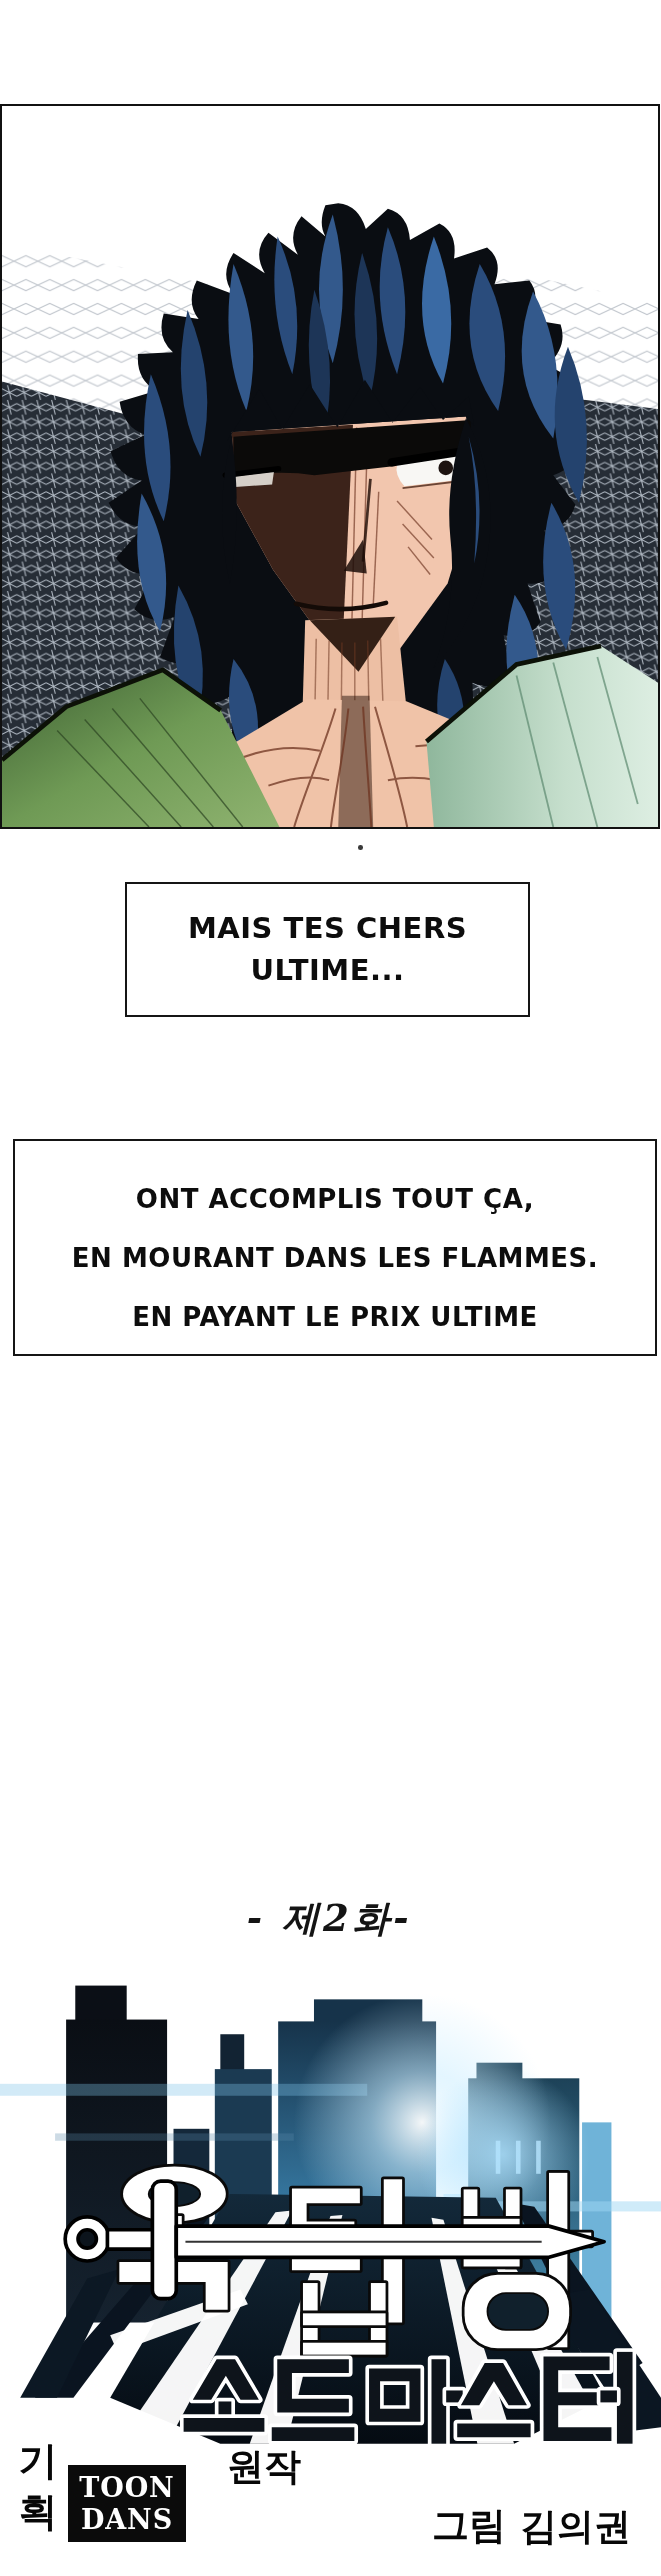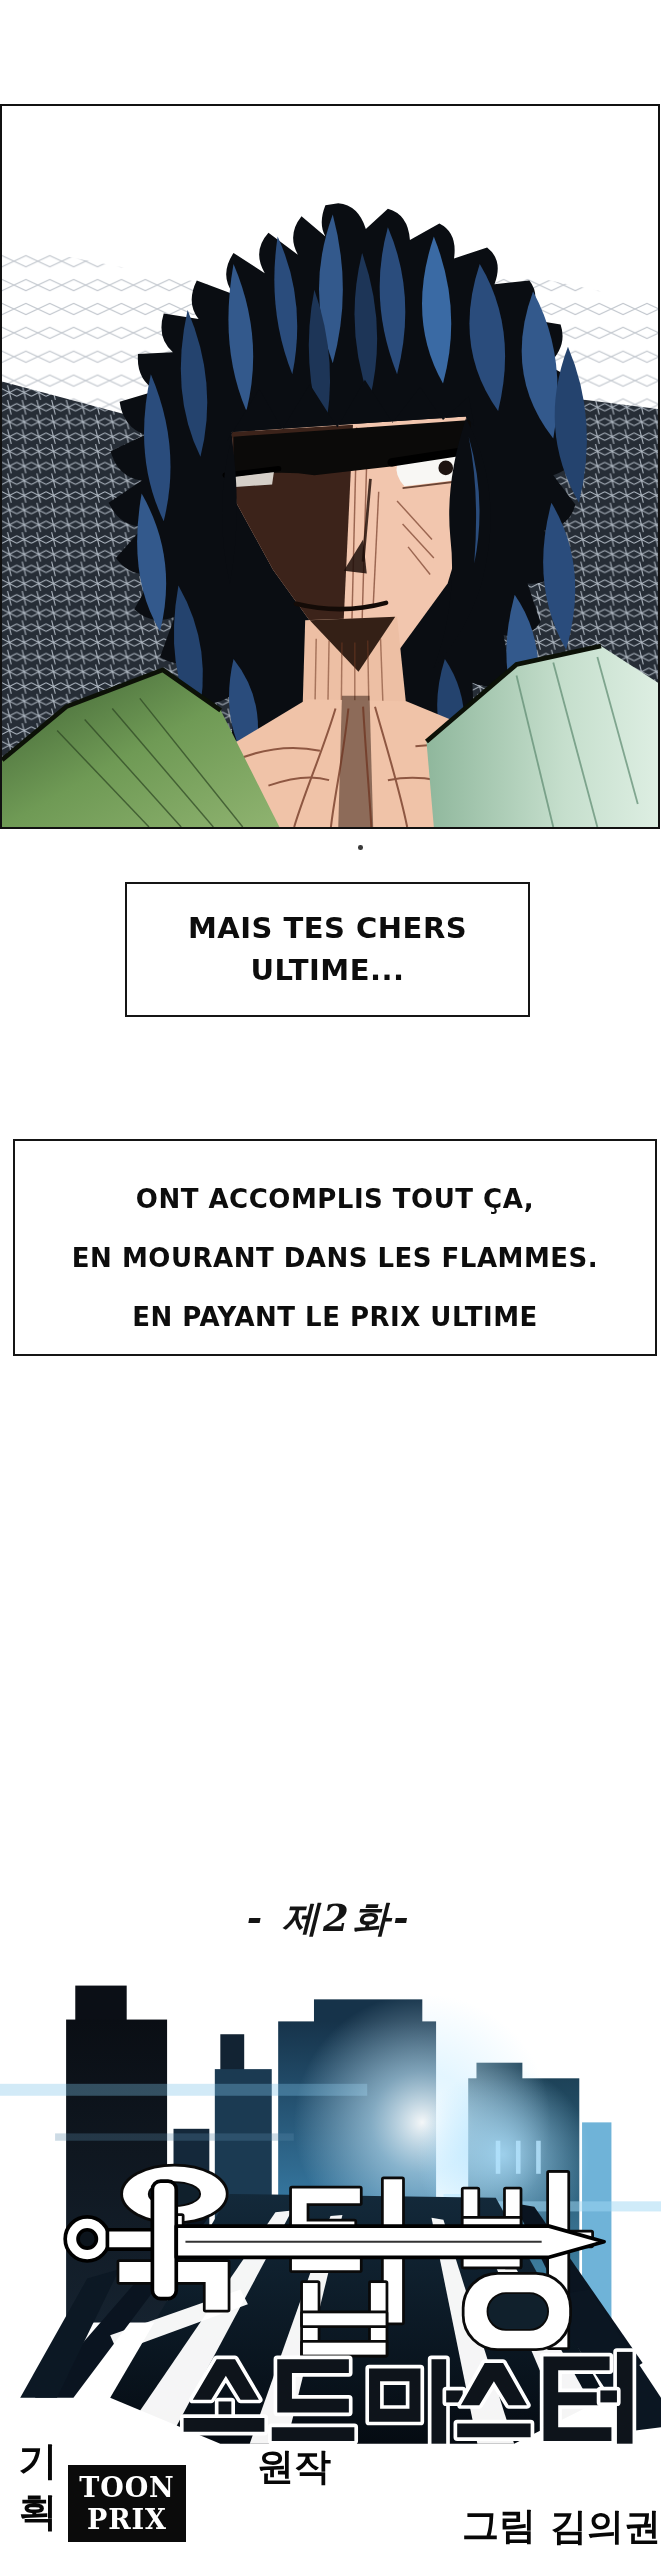--- a/index.html
+++ b/index.html
@@ -24,21 +24,21 @@
   
   .credits{color:#070707;font-weight:800;}
   .plan-label{left:18.4px;top:2435px;font-size:39px;line-height:51px;text-align:center;}
   .studio-box{left:68px;top:2447px;width:118px;height:77px;background:#0b0b0b;color:#fff;
               display:flex;flex-direction:column;align-items:center;justify-content:center;
               font-family:"DejaVu Serif","Liberation Serif",serif;font-weight:700;font-size:27px;line-height:32px;letter-spacing:0.9px;margin-top:18px;}
   .orig-label{left:227px;top:2442px;font-size:37px;}
   .orig-value{left:335px;top:2440px;font-size:37px;}
   .art-label{left:432px;top:2501px;font-size:37px;text-align:right;}
   .art-value{left:520px;top:2502px;font-size:37px;}
-  .credit-line{white-space:nowrap;margin-left:30px;}
+  .credit-line{white-space:nowrap;}
 </style>
 </head>
 <body>
 
 <div class="page">
 
   <div class="abs panel">
     <svg viewBox="0 0 714 785" preserveAspectRatio="none" role="img" aria-label="Close-up of a gaunt young man with wild dark-blue hair glaring forward, bony neck and chest visible under an open green shirt, crosshatched background">
       <defs>
         <pattern id="xh" width="26" height="26" patternUnits="userSpaceOnUse">
@@ -337,21 +337,21 @@
     </svg>
   </div>
 
   <div class="abs credits plan-label">
     <div>기</div>
     <div>획</div>
   </div>
 
   <div class="abs studio-box">
     <div>TOON</div>
-    <div>PRIX</div>
+    <div>DANS</div>
   </div>
 
   <div class="abs credits orig-label credit-line">원작</div>
   <div class="abs credits art-label credit-line">그림</div>
   <div class="abs credits art-value credit-line">김의권</div>
 
 </div>
 
 
 </body></html>

